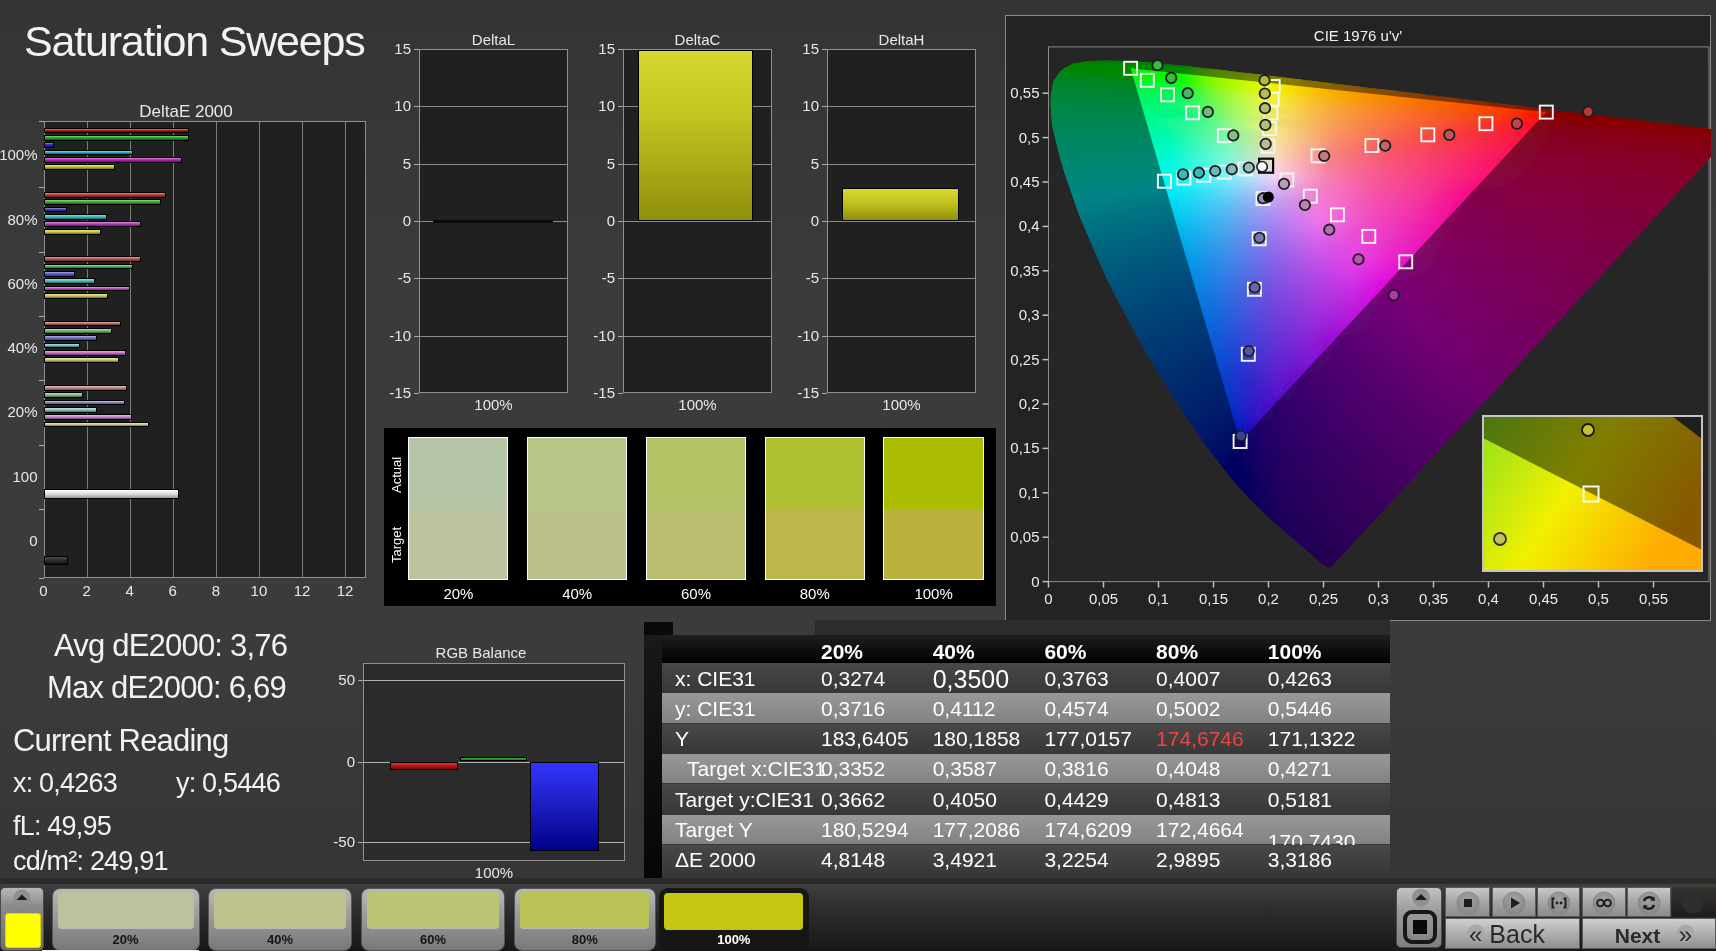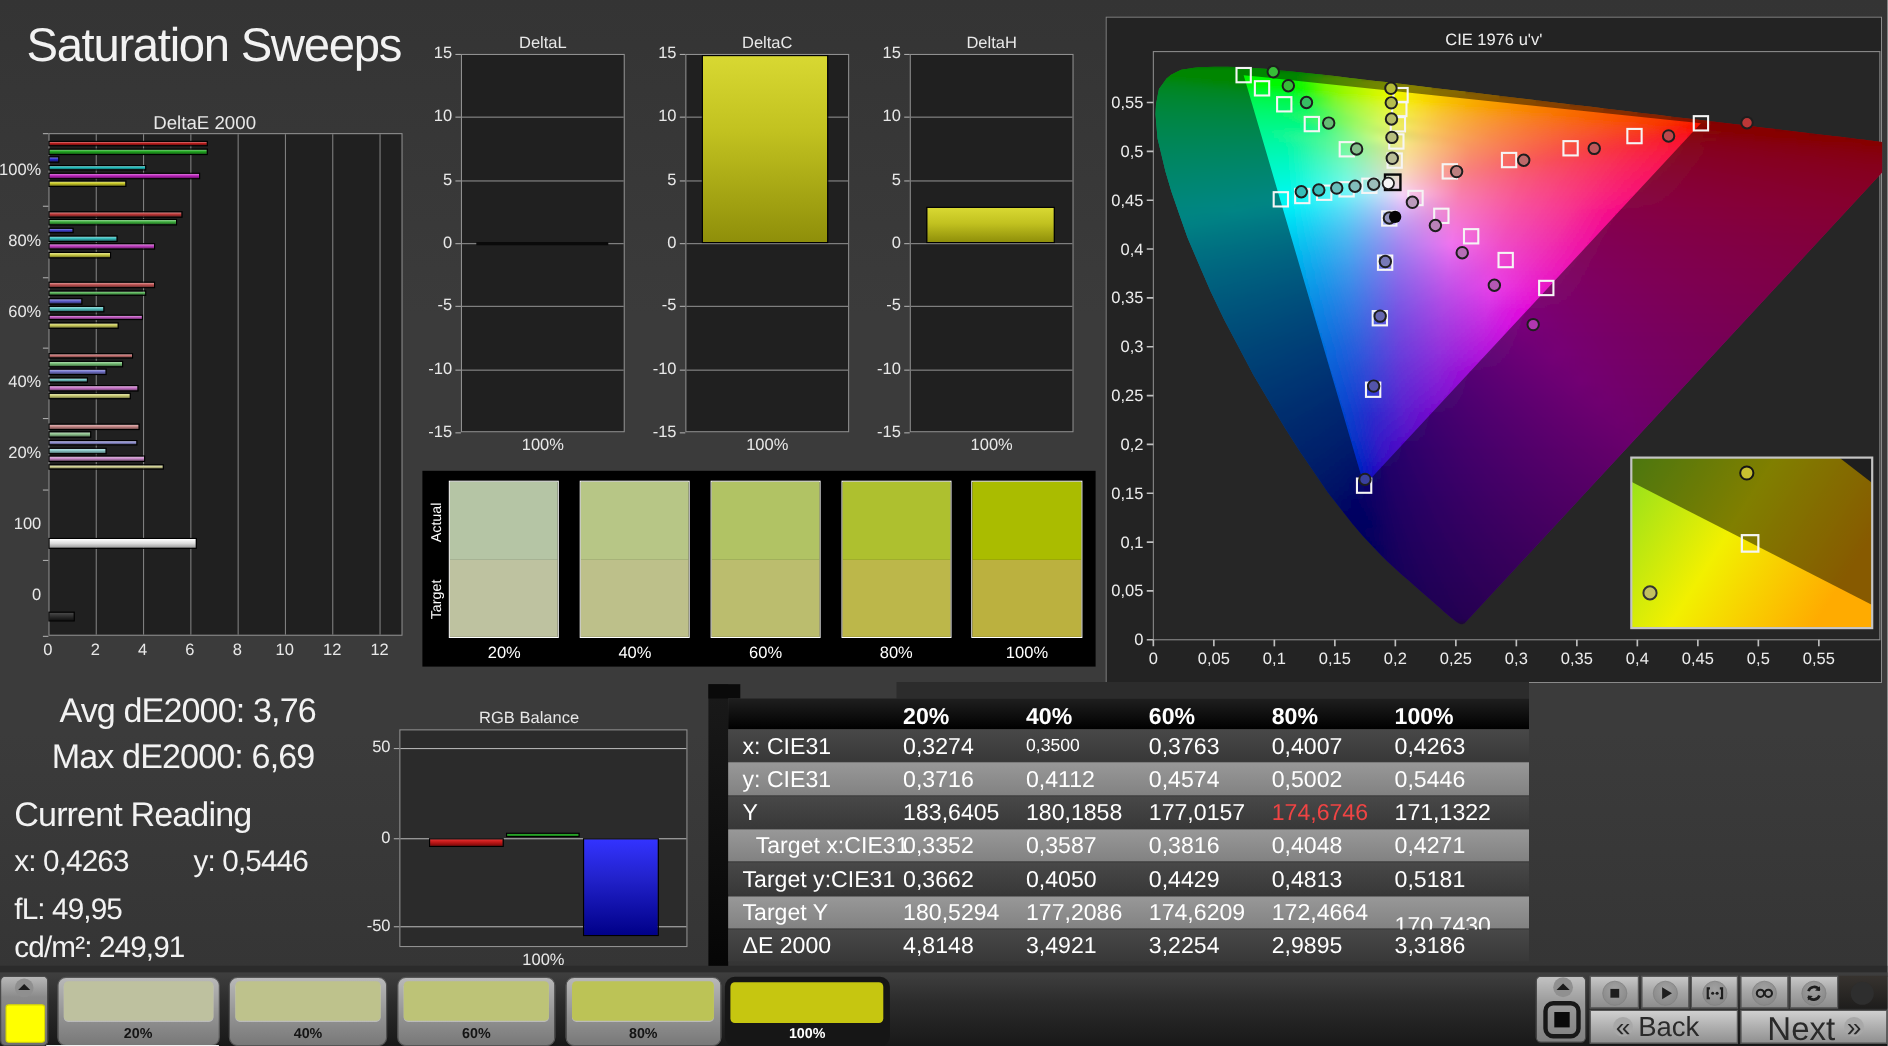--- a/index.html
+++ b/index.html
@@ -2483,21 +2483,21 @@
 <div class="abs" style="left:643.5px;top:622px;width:29.5px;height:12.6px;background:#0a0a0a;"></div>
 <div class="abs" style="left:662.1px;top:634.6px;width:727.9px;height:28.4px;background:linear-gradient(180deg,#1f1f1f,#000);"></div>
 <div class="t" style="top:640.0px;font-size:21px;color:#fff;line-height:24.1px;left:821.0px;font-weight:bold;">20%</div>
 <div class="t" style="top:640.0px;font-size:21px;color:#fff;line-height:24.1px;left:932.7px;font-weight:bold;">40%</div>
 <div class="t" style="top:640.0px;font-size:21px;color:#fff;line-height:24.1px;left:1044.4px;font-weight:bold;">60%</div>
 <div class="t" style="top:640.0px;font-size:21px;color:#fff;line-height:24.1px;left:1156.1px;font-weight:bold;">80%</div>
 <div class="t" style="top:640.0px;font-size:21px;color:#fff;line-height:24.1px;left:1267.8px;font-weight:bold;">100%</div>
 <div class="abs" style="left:662.1px;top:663.0px;width:727.9px;height:29.3px;background:linear-gradient(180deg,#484848,#383838);"></div>
 <div class="t" style="top:666.5px;font-size:21px;color:#fff;line-height:24.1px;left:675.0px;">x: CIE31</div>
 <div class="t" style="top:666.5px;font-size:21px;color:#fff;line-height:24.1px;left:821.0px;">0,3274</div>
-<div class="t" style="top:666.5px;font-size:16px;color:#fff;line-height:24.1px;left:932.7px;">0,3500</div>
+<div class="t" style="top:666.5px;font-size:25px;color:#fff;line-height:24.1px;left:932.7px;">0,3500</div>
 <div class="t" style="top:666.5px;font-size:21px;color:#fff;line-height:24.1px;left:1044.4px;">0,3763</div>
 <div class="t" style="top:666.5px;font-size:21px;color:#fff;line-height:24.1px;left:1156.1px;">0,4007</div>
 <div class="t" style="top:666.5px;font-size:21px;color:#fff;line-height:24.1px;left:1267.8px;">0,4263</div>
 <div class="abs" style="left:662.1px;top:693.3px;width:727.9px;height:29.3px;background:linear-gradient(180deg,#989898,#828282);"></div>
 <div class="t" style="top:696.8px;font-size:21px;color:#fff;line-height:24.1px;left:675.0px;">y: CIE31</div>
 <div class="t" style="top:696.8px;font-size:21px;color:#fff;line-height:24.1px;left:821.0px;">0,3716</div>
 <div class="t" style="top:696.8px;font-size:21px;color:#fff;line-height:24.1px;left:932.7px;">0,4112</div>
 <div class="t" style="top:696.8px;font-size:21px;color:#fff;line-height:24.1px;left:1044.4px;">0,4574</div>
 <div class="t" style="top:696.8px;font-size:21px;color:#fff;line-height:24.1px;left:1156.1px;">0,5002</div>
 <div class="t" style="top:696.8px;font-size:21px;color:#fff;line-height:24.1px;left:1267.8px;">0,5446</div>
@@ -2647,12 +2647,12 @@
 <svg class="abs" style="left:1466.1px;top:924.3px" width="19" height="19">
     <circle cx="9.5" cy="9.5" r="9" fill="#a8a8a8"></circle>
   </svg>
 <div class="t" style="top:920.8px;font-size:24px;color:#2a2a2a;line-height:27.6px;left:1475.6px;transform:translateX(-50%);">«</div>
 <div class="t" style="top:920.3px;font-size:25px;color:#2a2a2a;line-height:28.7px;left:1517.1px;transform:translateX(-50%);">Back</div>
 <div class="abs" style="left:1581.5px;top:918.3px;width:134.5px;height:31.1px;background:linear-gradient(180deg,#d0d0d0,#b2b2b2 45%,#909090);border:1px solid #5a5a5a;"></div>
 <svg class="abs" style="left:1676.0px;top:924.3px" width="19" height="19">
     <circle cx="9.5" cy="9.5" r="9" fill="#a8a8a8"></circle>
   </svg>
 <div class="t" style="top:920.8px;font-size:24px;color:#2a2a2a;line-height:27.6px;left:1685.5px;transform:translateX(-50%);">»</div>
-<div class="t" style="top:922px;font-size:30px;color:#2a2a2a;line-height:28.7px;left:1637.5px;transform:translateX(-50%);">Next</div>
+<div class="t" style="top:922px;font-size:21px;color:#2a2a2a;line-height:28.7px;left:1637.5px;transform:translateX(-50%);font-weight:bold;">Next</div>
 </body></html>

